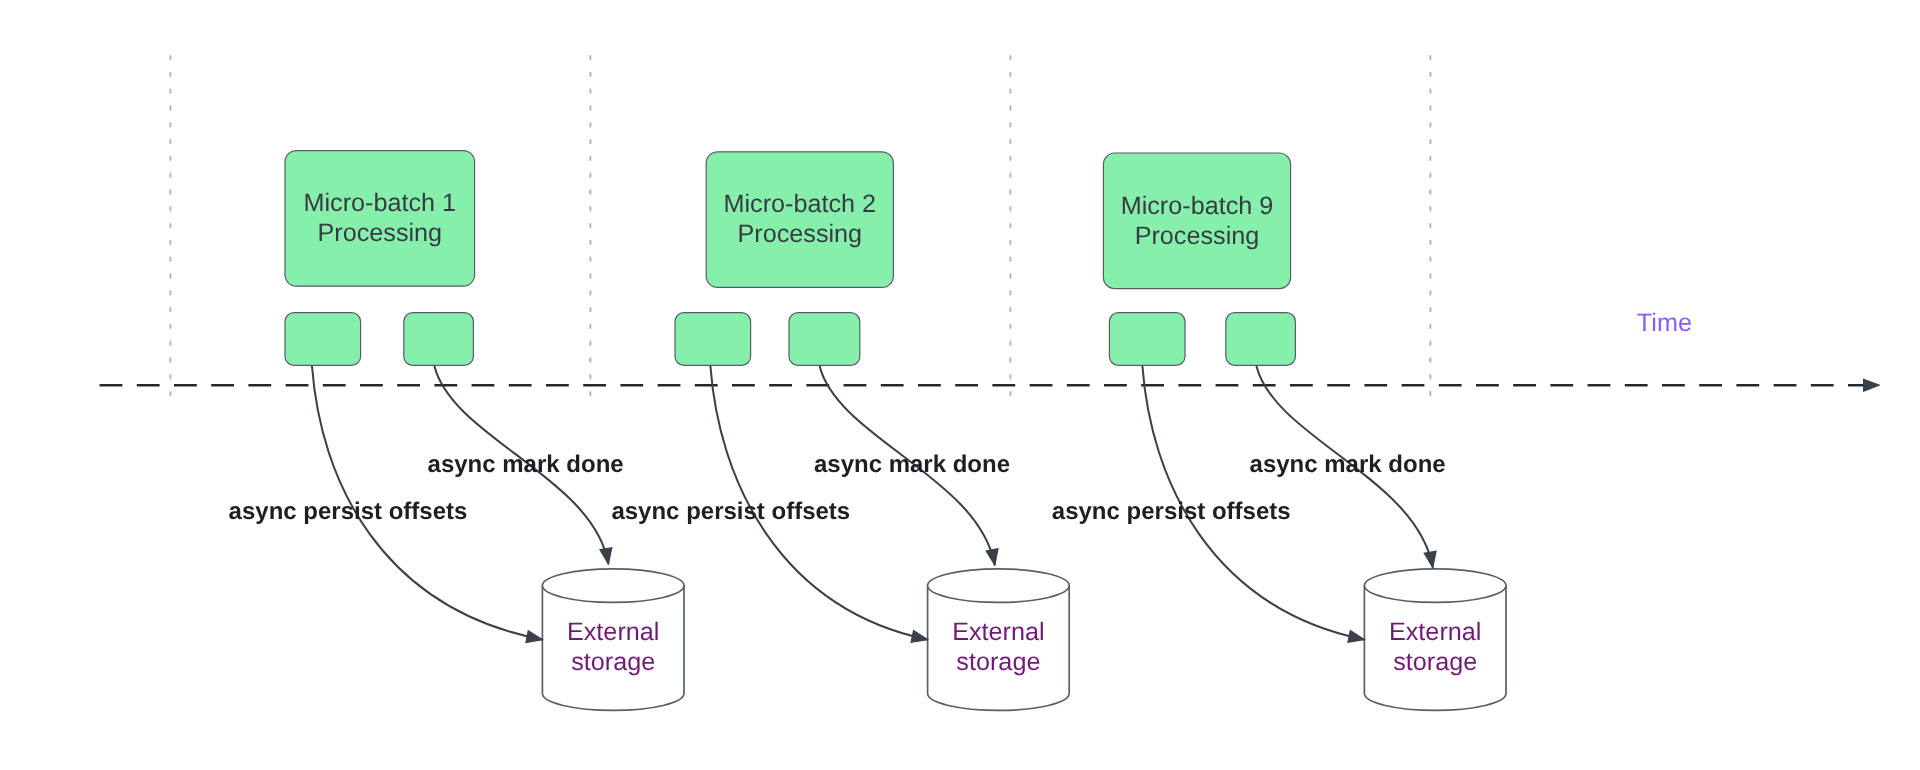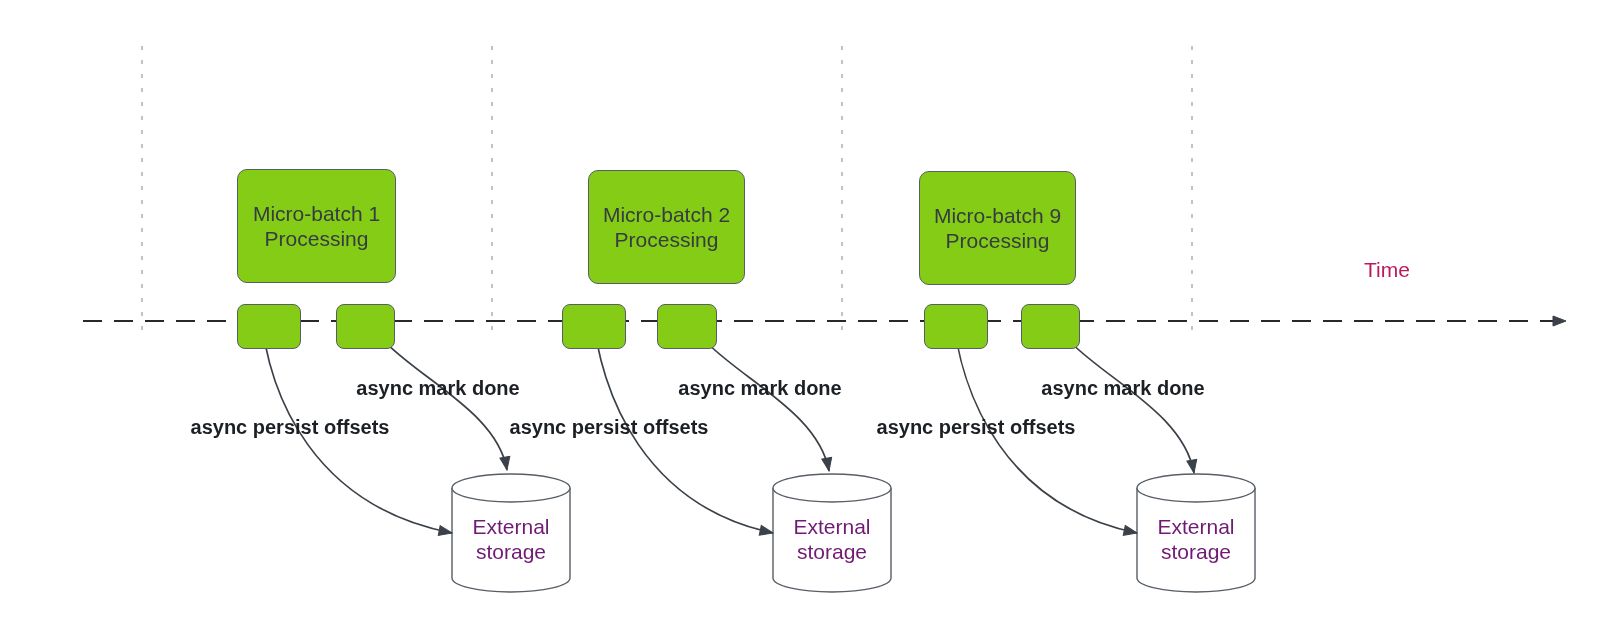--- a/index.html
+++ b/index.html
@@ -12,27 +12,26 @@
     font-family: "Liberation Sans", sans-serif;
     overflow: hidden;
   }
   .canvas svg.layer {
     position: absolute;
     left: 0; top: 0;
     width: 1600px; height: 642px;
   }
   .node {
     position: absolute;
-    background: #84cc16;
+    background: #86efac;
     border: 1.4px solid #575e66;
     border-radius: 10px;
     display: flex;
     align-items: center;
     justify-content: center;
-    margin-top: 44px;
   }
   .node.big {
     font-size: 21px;
     line-height: 25px;
     color: #363c42;
     text-align: center;
     white-space: pre-line;
   }
   .node.mini { border-radius: 8px; }
   .conn-label {
@@ -52,21 +51,21 @@
     text-align: center;
     font-size: 21px;
     line-height: 25px;
     color: #701a75;
     white-space: pre-line;
   }
   .time-label {
     position: absolute;
     transform: translate(-50%, -50%);
     font-size: 21px;
-    color: #be185d;
+    color: #8b5cf6;
     white-space: nowrap;
   }
 </style>
 </head>
 <body>
 
 <div class="canvas">
 
   <svg class="layer" viewBox="0 0 1600 642">
     <defs>

